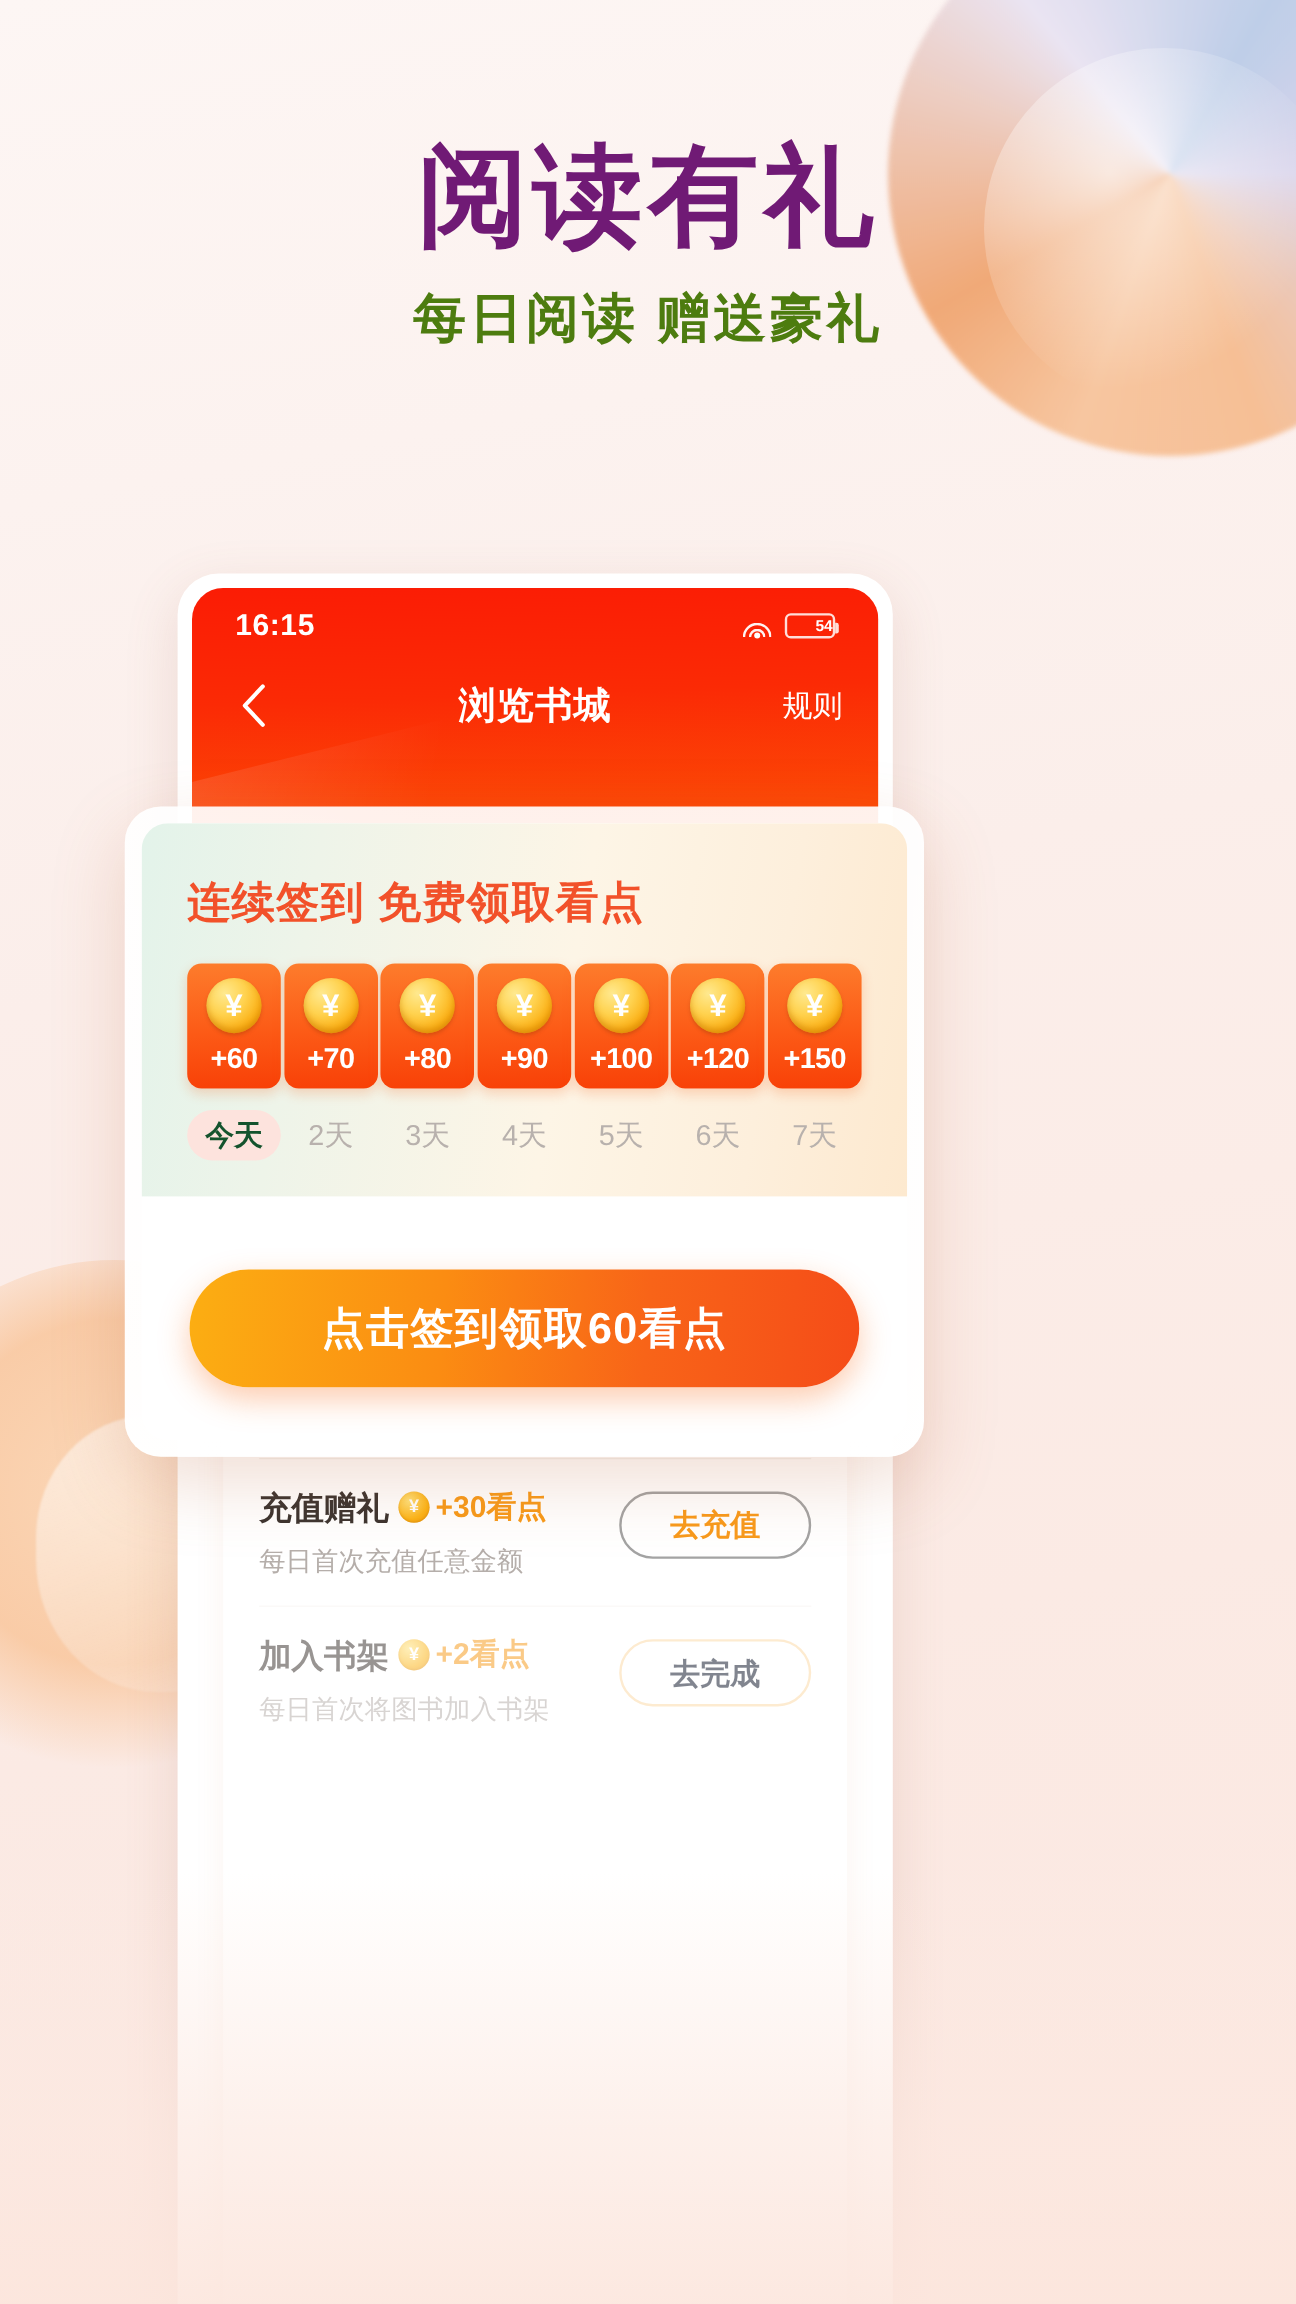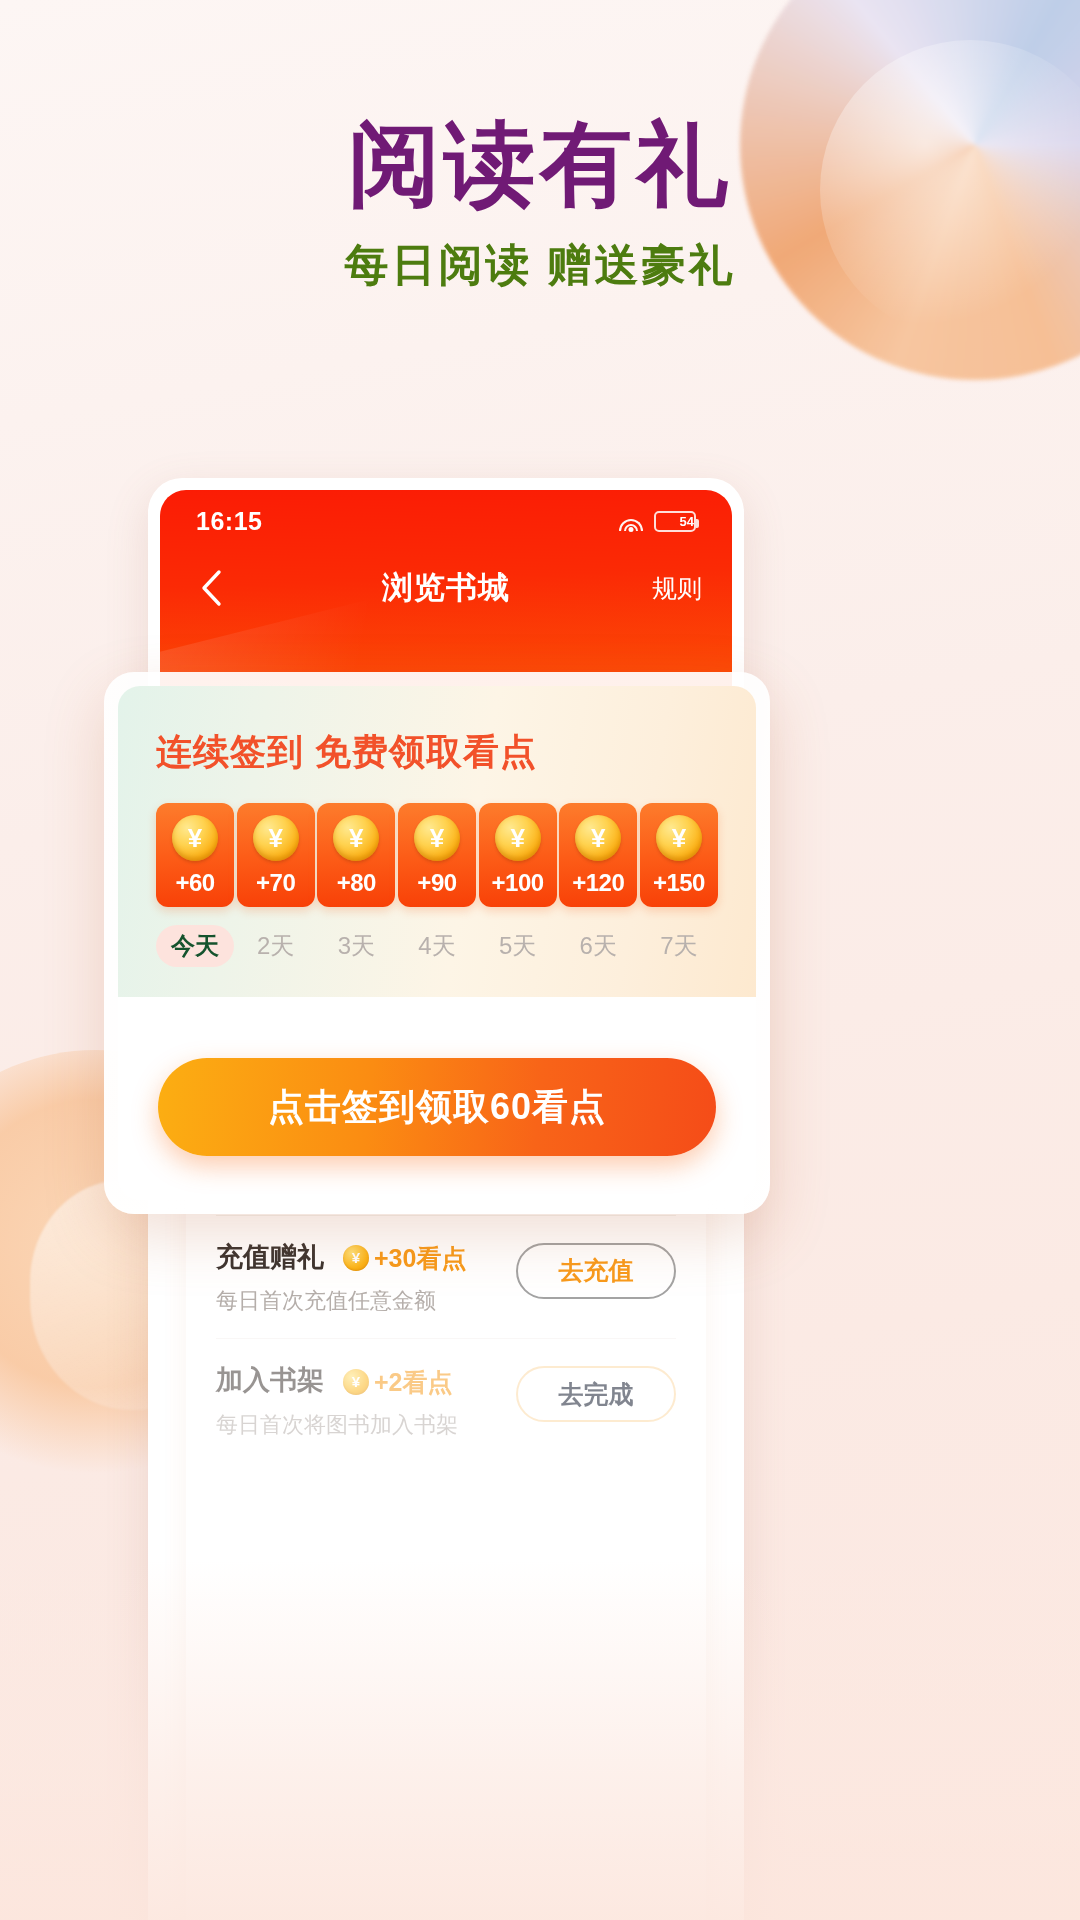--- a/index.html
+++ b/index.html
@@ -149,21 +149,21 @@
     padding:26px 30px 22px 30px;
     position:relative;
   }
   .task + .task:before{
     content:""; position:absolute; left:30px; right:30px; top:0; height:1px;
     background:#f4f1ee;
   }
   .task-row{ display:flex; align-items:flex-start; }
   .task-left{ flex:1; min-width:0; }
   .task-title{
-    display:flex; align-items:flex-end; gap:19px;
+    display:flex; align-items:flex-start; gap:8px;
     font-size:27px; font-weight:bold; color:#3b332f; line-height:1.2;
   }
   .task-reward{
     display:flex; align-items:center; gap:5px;
     font-size:25px; font-weight:bold; color:#f79a1a;
   }
   .coin-s{
     width:26px; height:26px; border-radius:50%;
     background:radial-gradient(circle at 34% 30%, #ffe27a, #fcb417 62%, #f09a0a);
     display:flex; align-items:center; justify-content:center;

